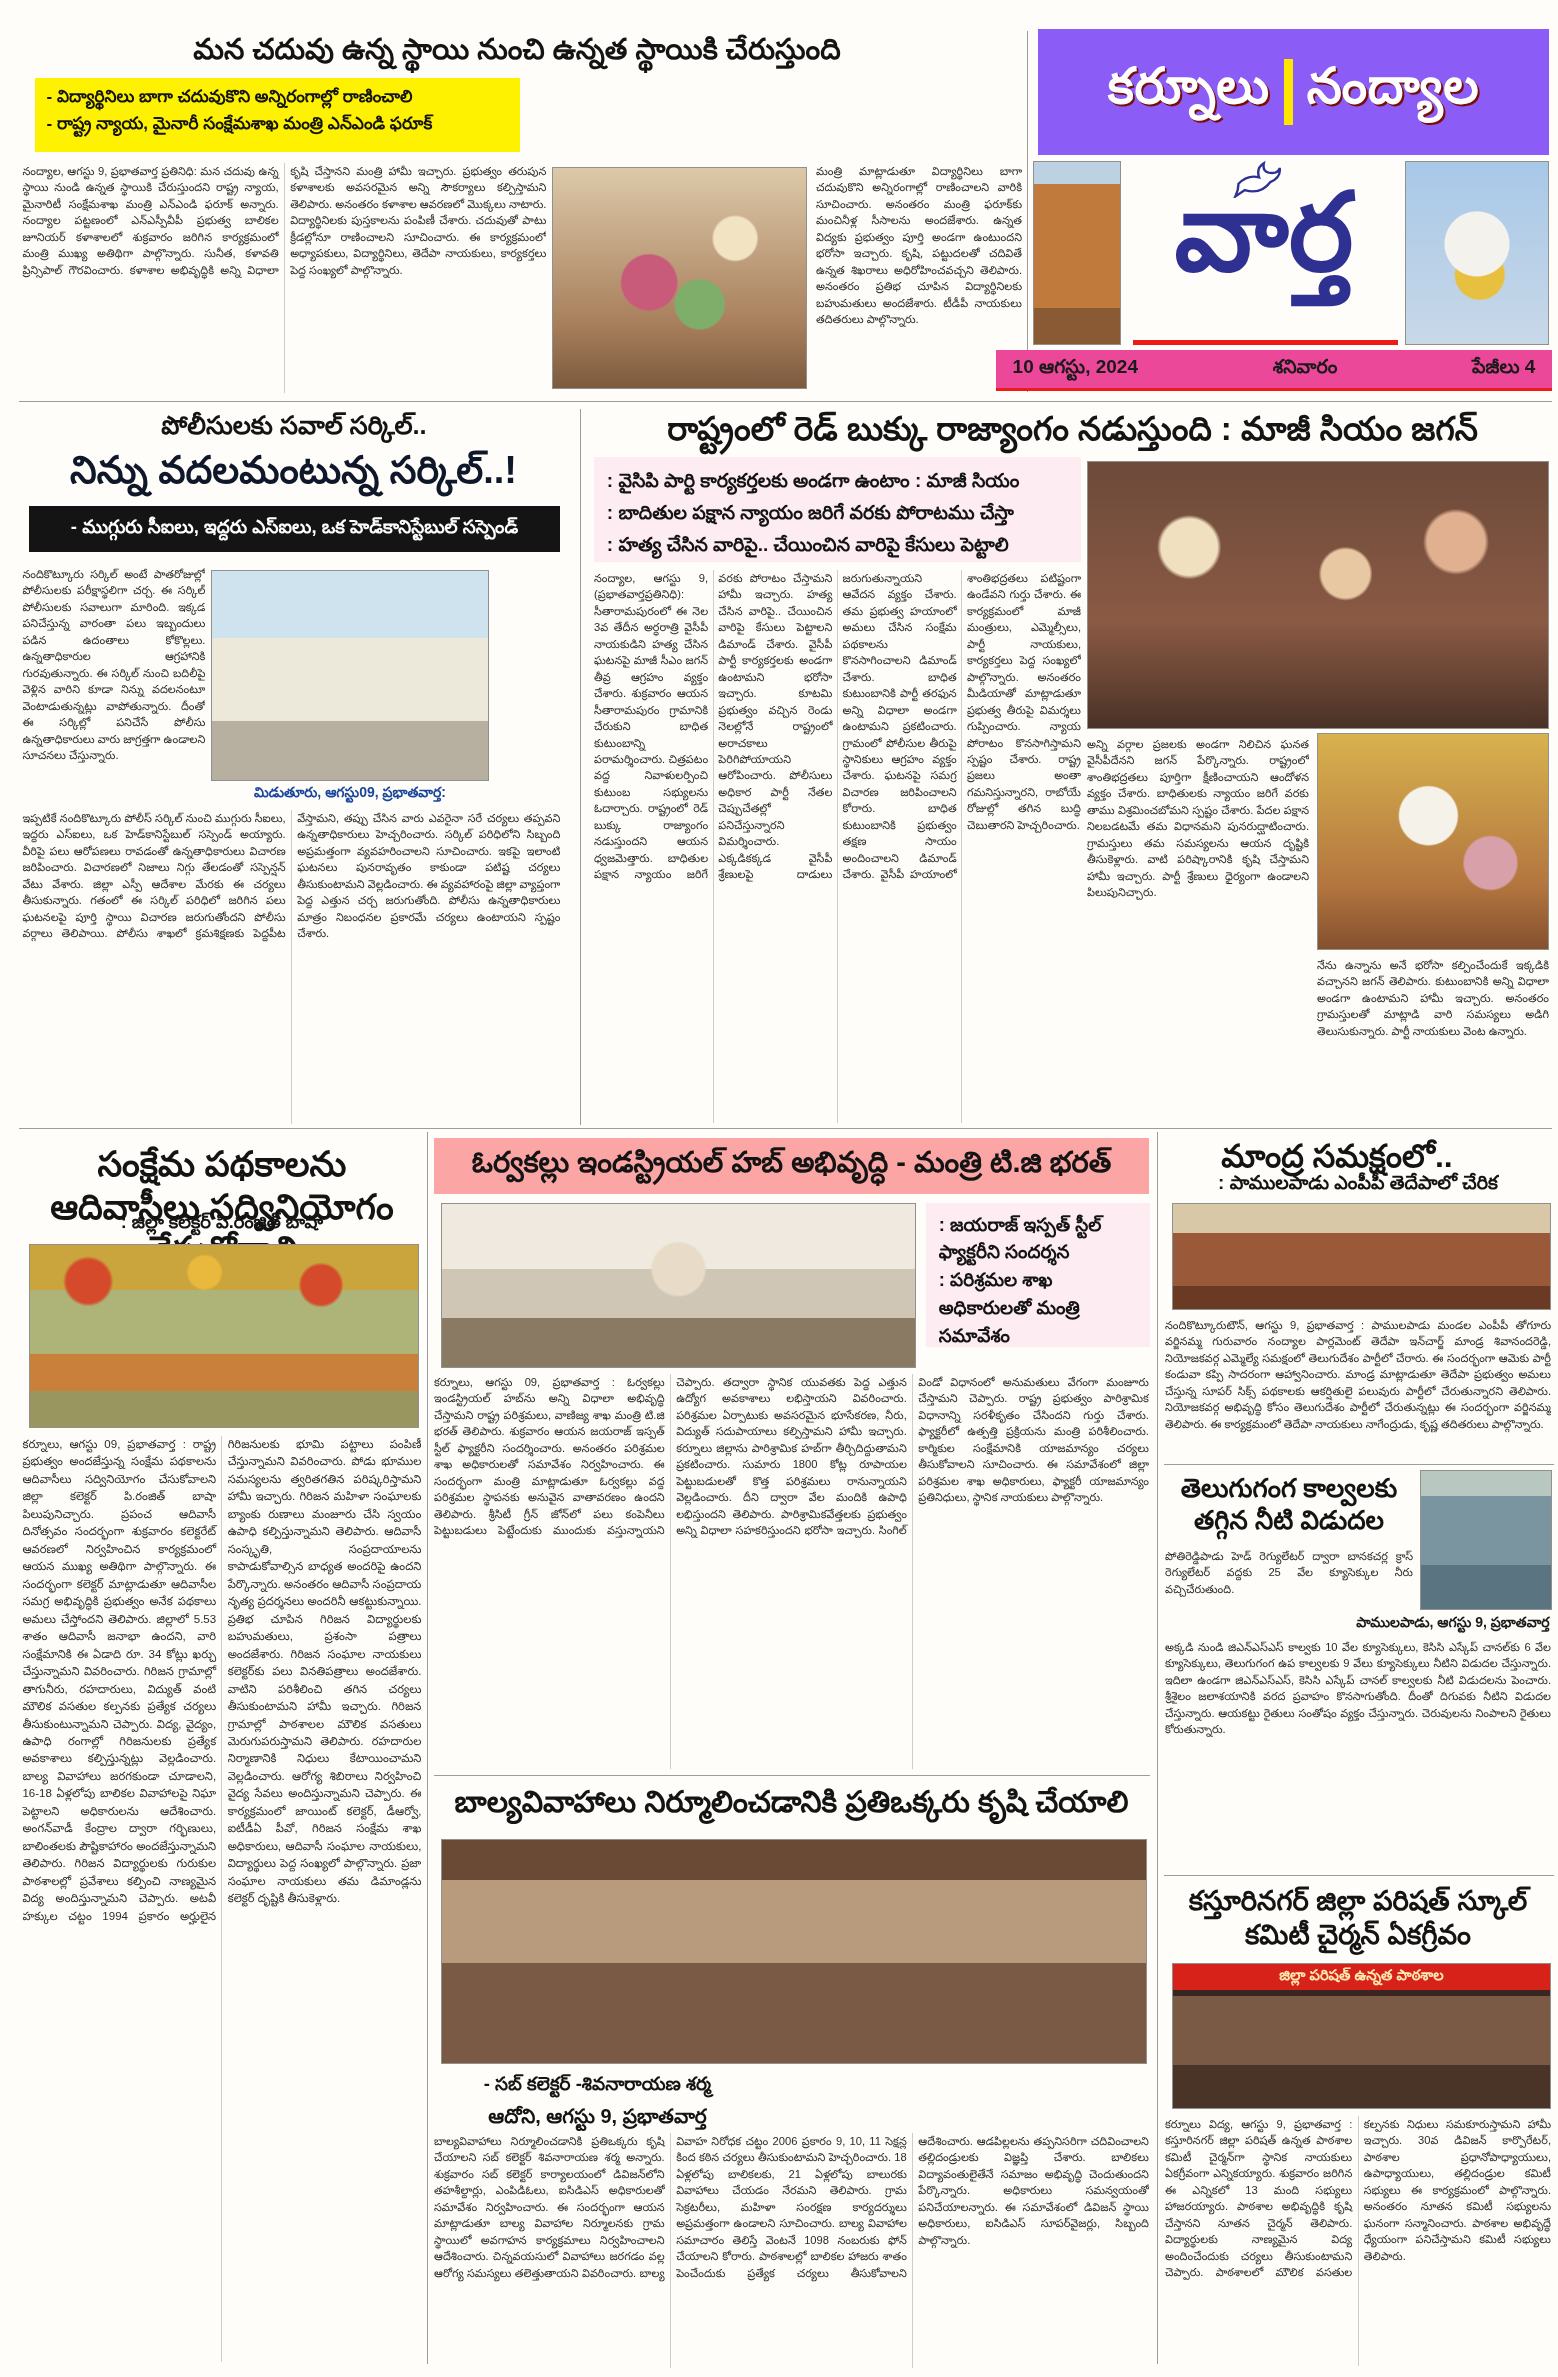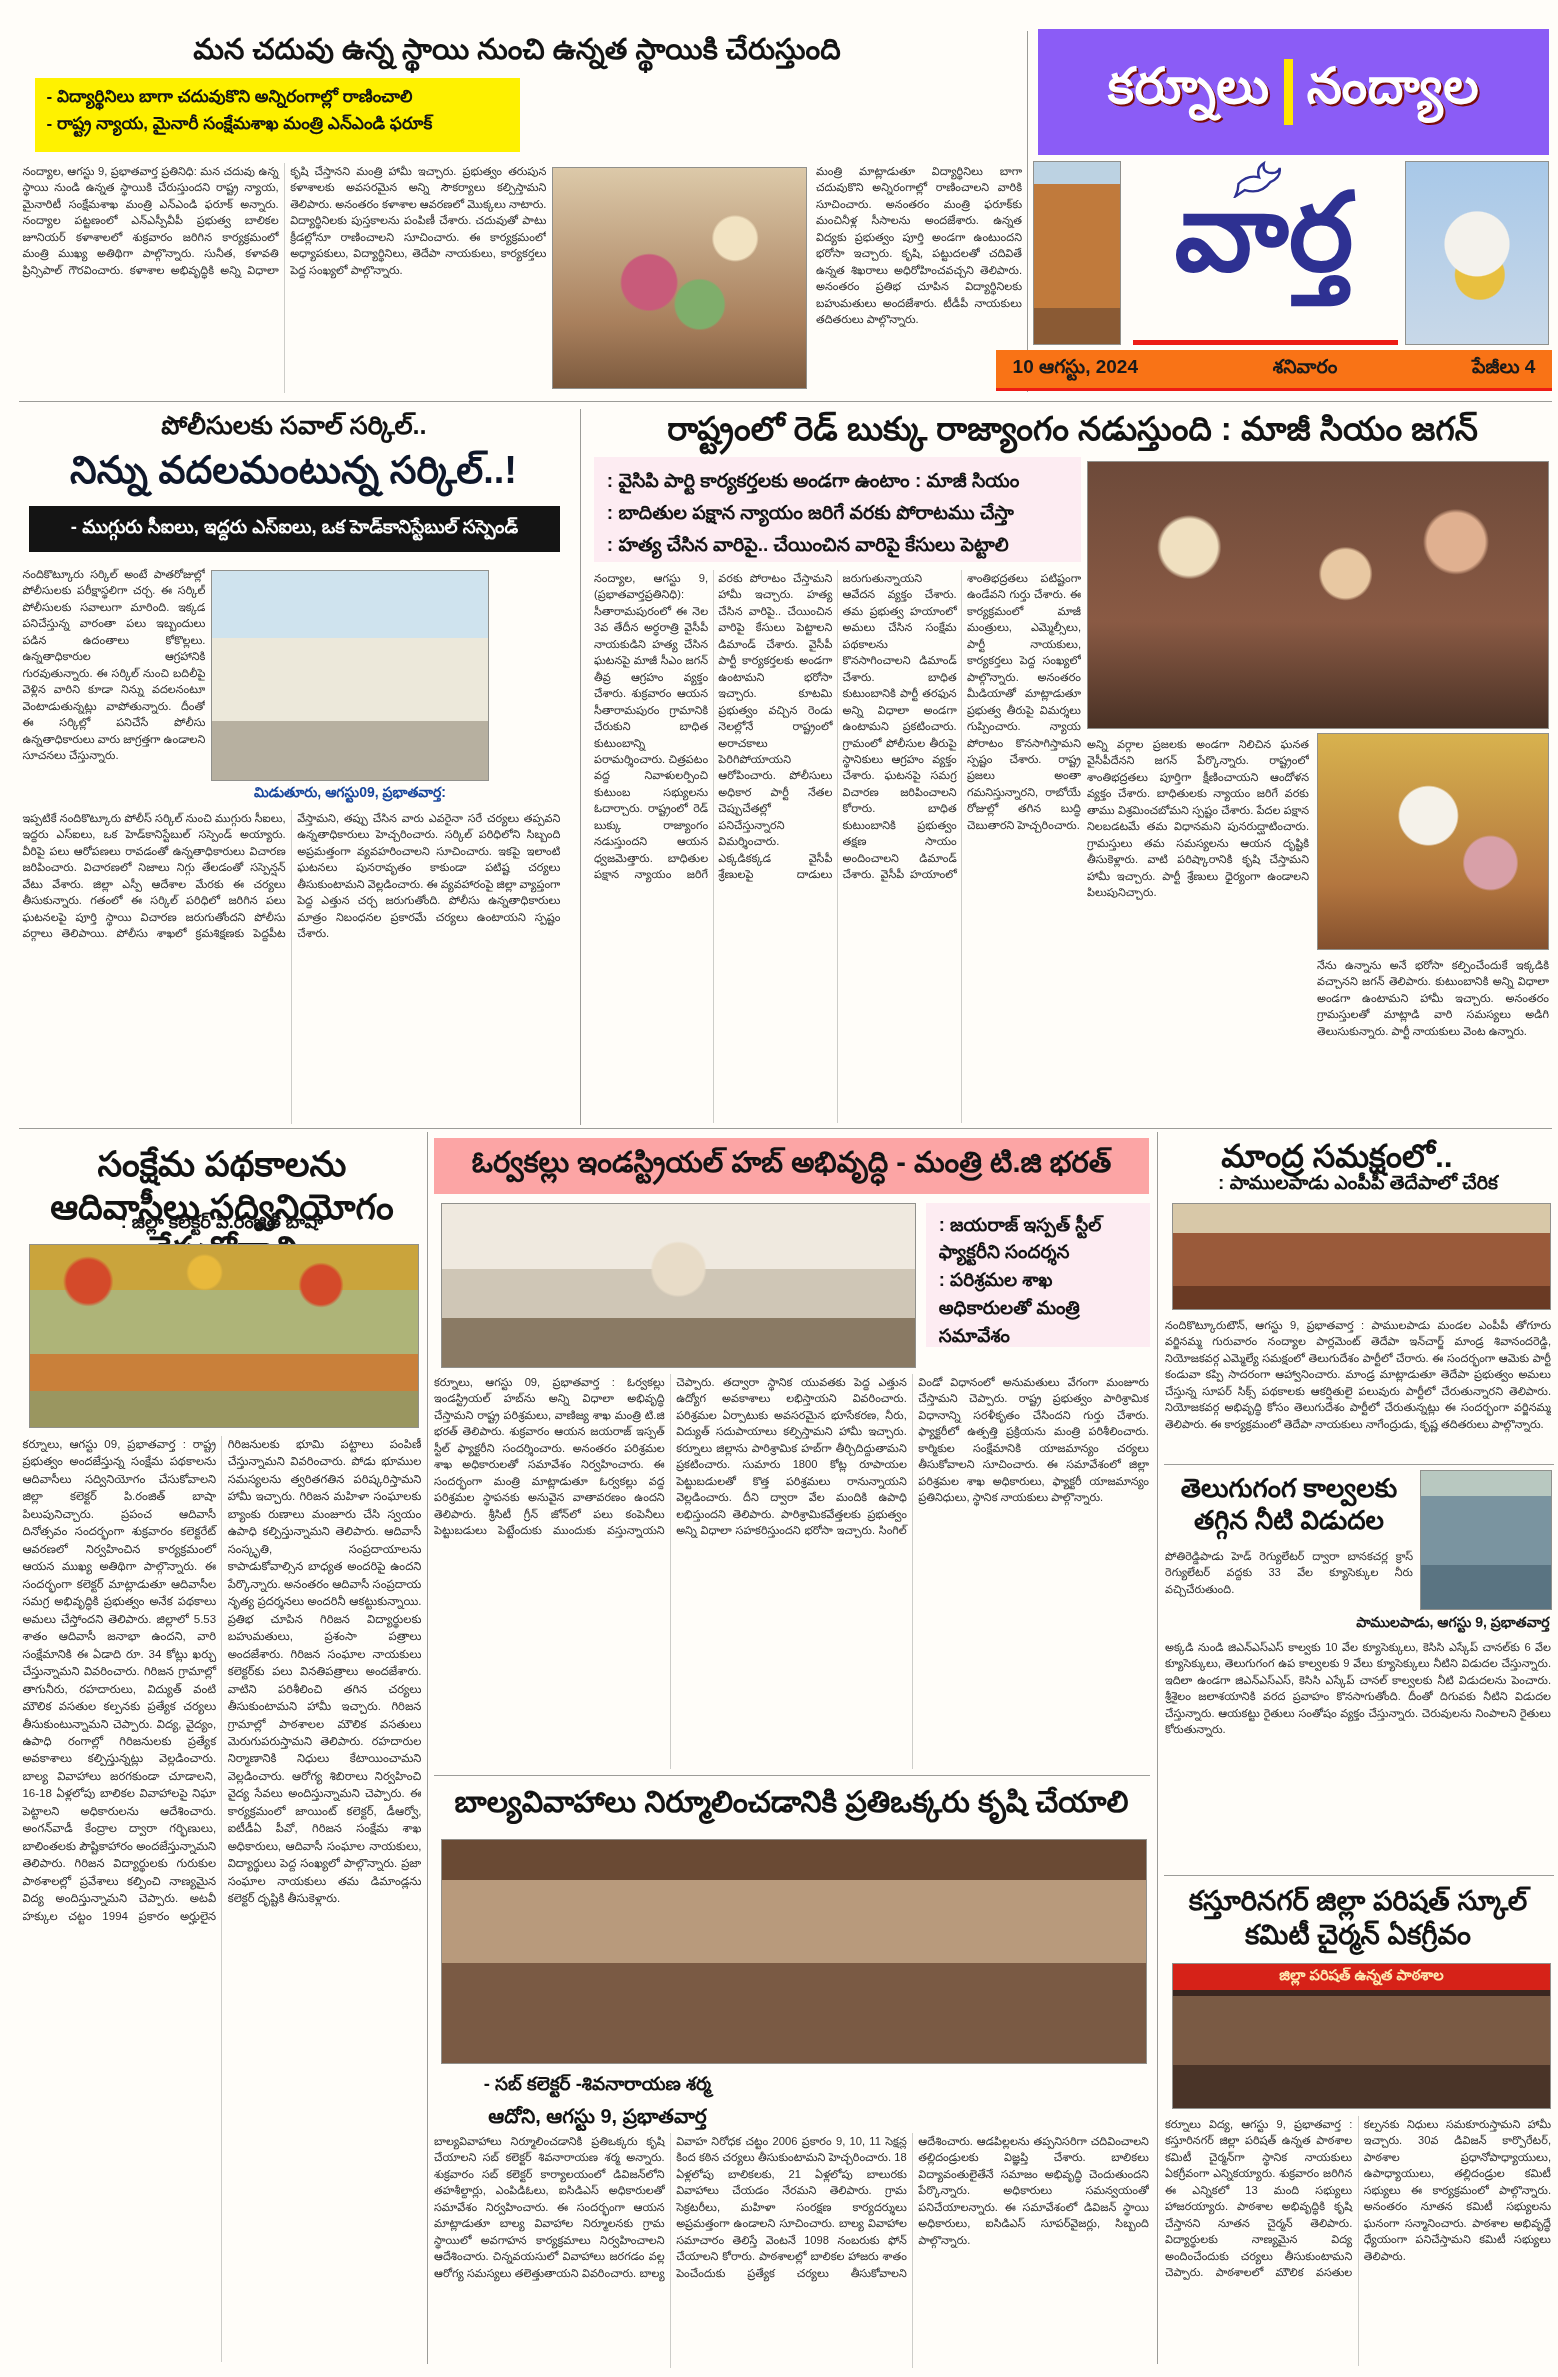--- a/index.html
+++ b/index.html
@@ -13,21 +13,21 @@
   .c4{column-count:4;column-gap:10.2px;column-rule:0.6px solid #cdcdc9;}
   .caption{font-weight:bold;text-align:center;color:#18469c;font-size:14px;}
   .rule-h{background:#9c9c98;height:1.3px;}
   .rule-v{background:#9c9c98;width:1.3px;}
   .photo{border:0.6px solid #90908c;}
   
   .m-red{background:#8b5cf6;color:#ffffff;font-weight:bold;display:flex;align-items:center;justify-content:center;
          text-shadow:1.9px 1.9px 0 #7a0d08;font-size:50px;letter-spacing:0.6px;}
   .m-ybar{display:inline-block;width:9px;height:66px;background:#ffe600;margin:0 14px;}
   .m-logo{color:#2e3192;font-weight:bold;font-size:109px;line-height:1;display:flex;align-items:flex-start;justify-content:center;}
-  .datebar{background:#f97316;border-bottom:3.8px solid #ed1c16;display:flex;align-items:center;
+  .datebar{background:#ec4899;border-bottom:3.8px solid #ed1c16;display:flex;align-items:center;
            font-weight:bold;font-size:19px;color:#1a1a1a;}
   
   .ybox{background:#fff200;font-weight:bold;font-size:17px;line-height:1.55;padding:6.4px 11.5px;color:#141414;}
   .pinkbox{background:#fdecf2;font-weight:bold;font-size:19px;line-height:1.7;padding:7.7px 12.8px;color:#141414;}
   .strap{background:#141414;color:#ffffff;font-weight:bold;font-size:18.5px;display:flex;align-items:center;justify-content:center;}
   .ybar-head{background:#fca5a5;color:#141414;font-weight:bold;font-size:29px;display:flex;align-items:center;justify-content:center;}
   
   .ph-stage{background:radial-gradient(circle at 72% 32%,#f2e3c2 0 9%,transparent 10%),radial-gradient(circle at 38% 52%,#c85b7a 0 14%,transparent 15%),radial-gradient(circle at 58% 62%,#7fae6b 0 12%,transparent 13%),linear-gradient(180deg,#dcc9a9,#a9805d 70%,#7c5a3e);}
   .ph-station{background:linear-gradient(180deg,#cfe3ee 0 32%,#ece8da 32% 72%,#b7b0a0 72%);}
   .ph-crowd{background:radial-gradient(circle at 22% 32%,#f0e0c0 0 7%,transparent 8%),radial-gradient(circle at 56% 42%,#e8c8a2 0 8%,transparent 9%),radial-gradient(circle at 80% 30%,#e0b090 0 7%,transparent 8%),linear-gradient(180deg,#6d4a3a,#8a5a44 60%,#4a3226);}
@@ -131,21 +131,21 @@
   <div class="abs hl" style="left:1144px;top:1137px;width:386px;height:32px;font-size:32px;">మాంద్ర సమక్షంలో..</div>
   <div class="abs hl" style="left:1165px;top:1171px;width:386px;height:28px;font-size:19px;">: పాములపాడు ఎంపీపీ తెదేపాలో చేరిక</div>
   <div class="abs photo ph-sofa" style="left:1172px;top:1203px;width:379px;height:107px;"></div>
   <div class="abs body-text" style="left:1165px;top:1317px;width:386px;height:143px;">నందికొట్కూరుటౌన్, ఆగస్టు 9, ప్రభాతవార్త : పాములపాడు మండల ఎంపీపీ తోగూరు వర్జినమ్మ గురువారం నంద్యాల పార్లమెంట్ తెదేపా ఇన్‌చార్జ్ మాండ్ర శివానందరెడ్డి, నియోజకవర్గ ఎమ్మెల్యే సమక్షంలో తెలుగుదేశం పార్టీలో చేరారు. ఈ సందర్భంగా ఆమెకు పార్టీ కండువా కప్పి సాదరంగా ఆహ్వానించారు. మాండ్ర మాట్లాడుతూ తెదేపా ప్రభుత్వం అమలు చేస్తున్న సూపర్ సిక్స్ పథకాలకు ఆకర్షితులై పలువురు పార్టీలో చేరుతున్నారని తెలిపారు. నియోజకవర్గ అభివృద్ధి కోసం తెలుగుదేశం పార్టీలో చేరుతున్నట్లు ఈ సందర్భంగా వర్జినమ్మ తెలిపారు. ఈ కార్యక్రమంలో తెదేపా నాయకులు నాగేంద్రుడు, కృష్ణ తదితరులు పాల్గొన్నారు.</div>
 
   <div class="abs rule-h" style="left:1164px;top:1464px;width:390px;"></div>
 
   <div class="abs hl" style="left:1165px;top:1473px;width:248px;height:70px;font-size:26px;">తెలుగుగంగ కాల్వలకు తగ్గిన నీటి విడుదల</div>
   <div class="abs photo ph-canal" style="left:1420px;top:1470px;width:132px;height:140px;"></div>
   <div class="abs caption" style="left:1354px;top:1614px;width:198px;height:19px;color:#1a1a1a;">పాములపాడు, ఆగస్టు 9, ప్రభాతవార్త</div>
-  <div class="abs body-text" style="left:1165px;top:1548px;width:248px;height:64px;">పోతిరెడ్డిపాడు హెడ్ రెగ్యులేటర్ ద్వారా బానకచర్ల క్రాస్ రెగ్యులేటర్ వద్దకు 33 వేల క్యూసెక్కుల నీరు వచ్చిచేరుతుంది.</div>
+  <div class="abs body-text" style="left:1165px;top:1548px;width:248px;height:64px;">పోతిరెడ్డిపాడు హెడ్ రెగ్యులేటర్ ద్వారా బానకచర్ల క్రాస్ రెగ్యులేటర్ వద్దకు 25 వేల క్యూసెక్కుల నీరు వచ్చిచేరుతుంది.</div>
   <div class="abs body-text" style="left:1165px;top:1639px;width:386px;height:232px;">అక్కడి నుండి జిఎన్ఎస్ఎస్ కాల్వకు 10 వేల క్యూసెక్కులు, కెసిసి ఎస్కేప్ చానల్‌కు 6 వేల క్యూసెక్కులు, తెలుగుగంగ ఉప కాల్వలకు 9 వేలు క్యూసెక్కులు నీటిని విడుదల చేస్తున్నారు. ఇదిలా ఉండగా జిఎన్ఎస్ఎస్, కెసిసి ఎస్కేప్ చానల్ కాల్వలకు నీటి విడుదలను పెంచారు. శ్రీశైలం జలాశయానికి వరద ప్రవాహం కొనసాగుతోంది. దీంతో దిగువకు నీటిని విడుదల చేస్తున్నారు. ఆయకట్టు రైతులు సంతోషం వ్యక్తం చేస్తున్నారు. చెరువులను నింపాలని రైతులు కోరుతున్నారు.</div>
 
   <div class="abs rule-h" style="left:1164px;top:1875px;width:390px;"></div>
 
   <div class="abs hl" style="left:1165px;top:1884px;width:386px;height:73px;font-size:27.5px;">కస్తూరినగర్ జిల్లా పరిషత్ స్కూల్ కమిటీ చైర్మన్ ఏకగ్రీవం</div>
   <div class="abs photo ph-group" style="left:1172px;top:1963px;width:379px;height:146px;">
     <div class="redbanner" style="width:100%;height:25.5px;">జిల్లా పరిషత్ ఉన్నత పాఠశాల</div>
   </div>
   <div class="abs body-text c2" style="left:1165px;top:2116px;width:386px;height:250px;">కర్నూలు విద్య, ఆగస్టు 9, ప్రభాతవార్త : కస్తూరినగర్ జిల్లా పరిషత్ ఉన్నత పాఠశాల కమిటీ చైర్మన్‌గా స్థానిక నాయకులు ఏకగ్రీవంగా ఎన్నికయ్యారు. శుక్రవారం జరిగిన ఈ ఎన్నికలో 13 మంది సభ్యులు హాజరయ్యారు. పాఠశాల అభివృద్ధికి కృషి చేస్తానని నూతన చైర్మన్ తెలిపారు. విద్యార్థులకు నాణ్యమైన విద్య అందించేందుకు చర్యలు తీసుకుంటామని చెప్పారు. పాఠశాలలో మౌలిక వసతుల కల్పనకు నిధులు సమకూరుస్తామని హామీ ఇచ్చారు. 30వ డివిజన్ కార్పొరేటర్, పాఠశాల ప్రధానోపాధ్యాయులు, ఉపాధ్యాయులు, తల్లిదండ్రుల కమిటీ సభ్యులు ఈ కార్యక్రమంలో పాల్గొన్నారు. అనంతరం నూతన కమిటీ సభ్యులను ఘనంగా సన్మానించారు. పాఠశాల అభివృద్ధే ధ్యేయంగా పనిచేస్తామని కమిటీ సభ్యులు తెలిపారు.</div>
 

